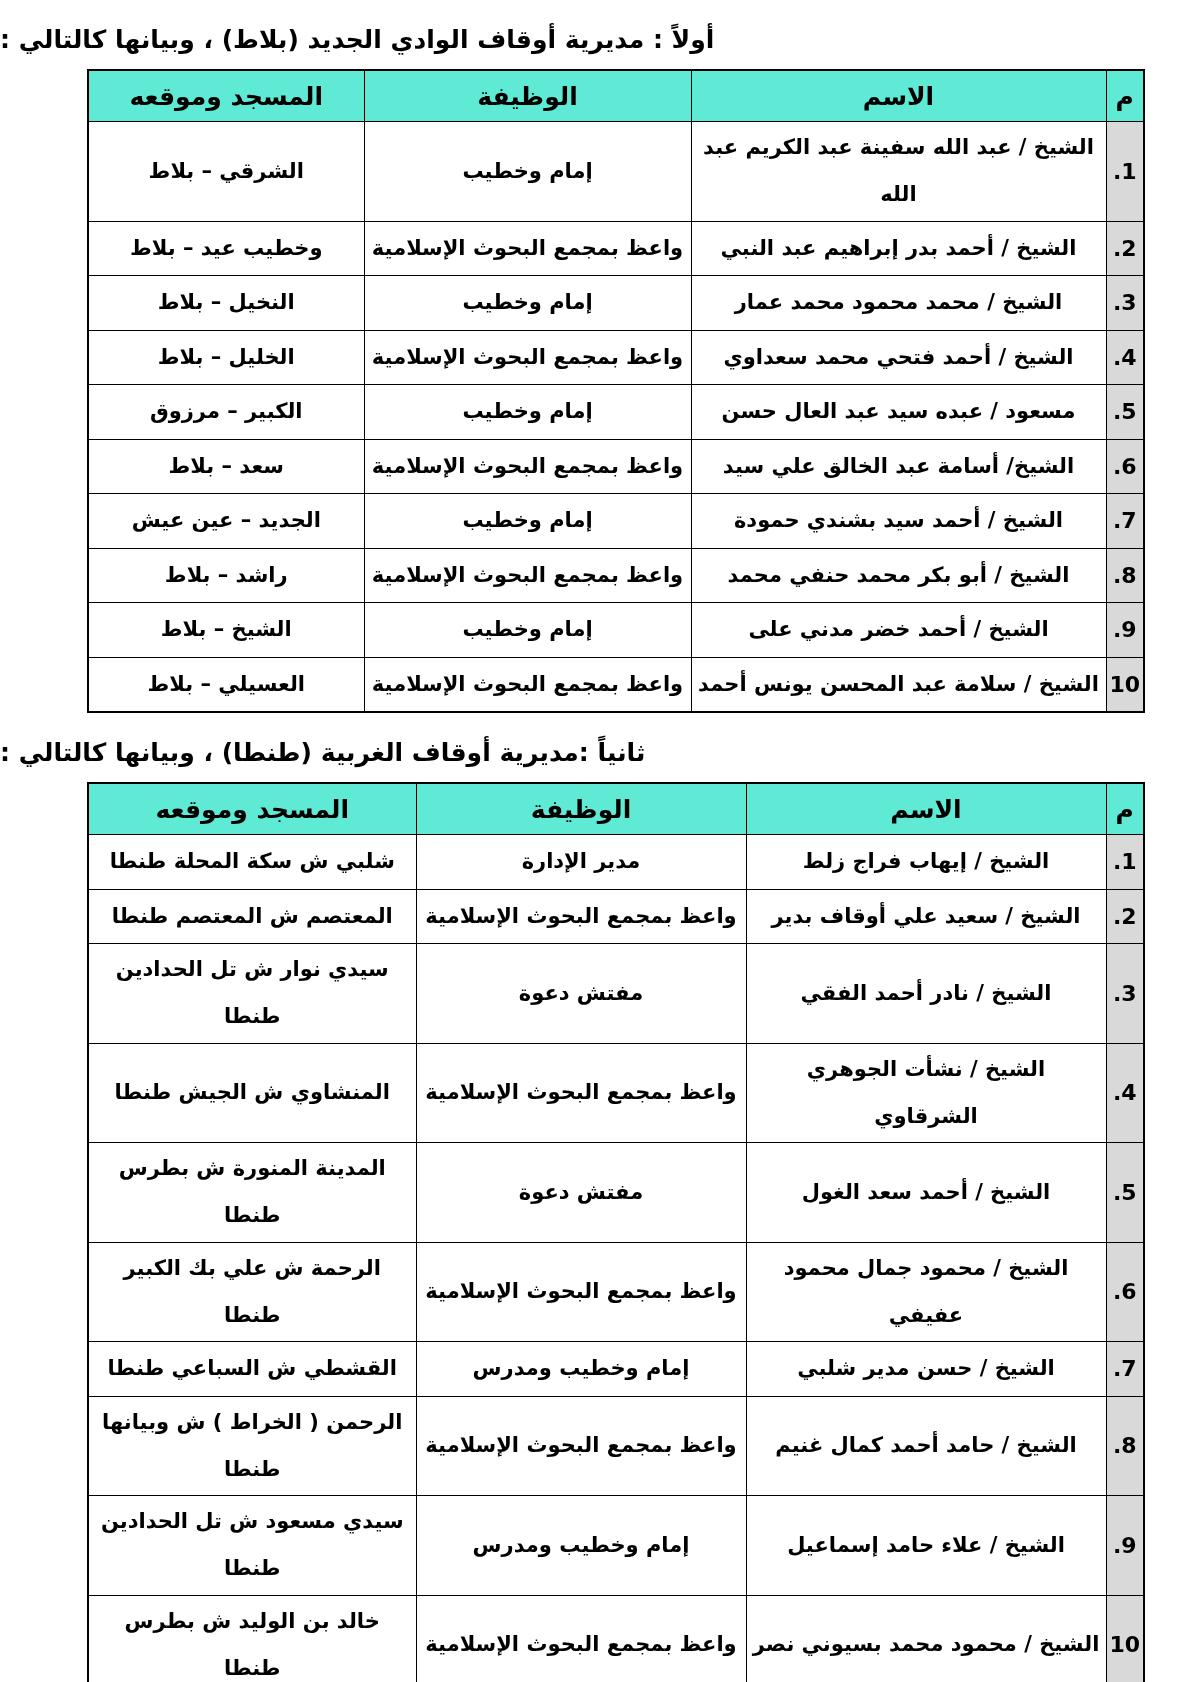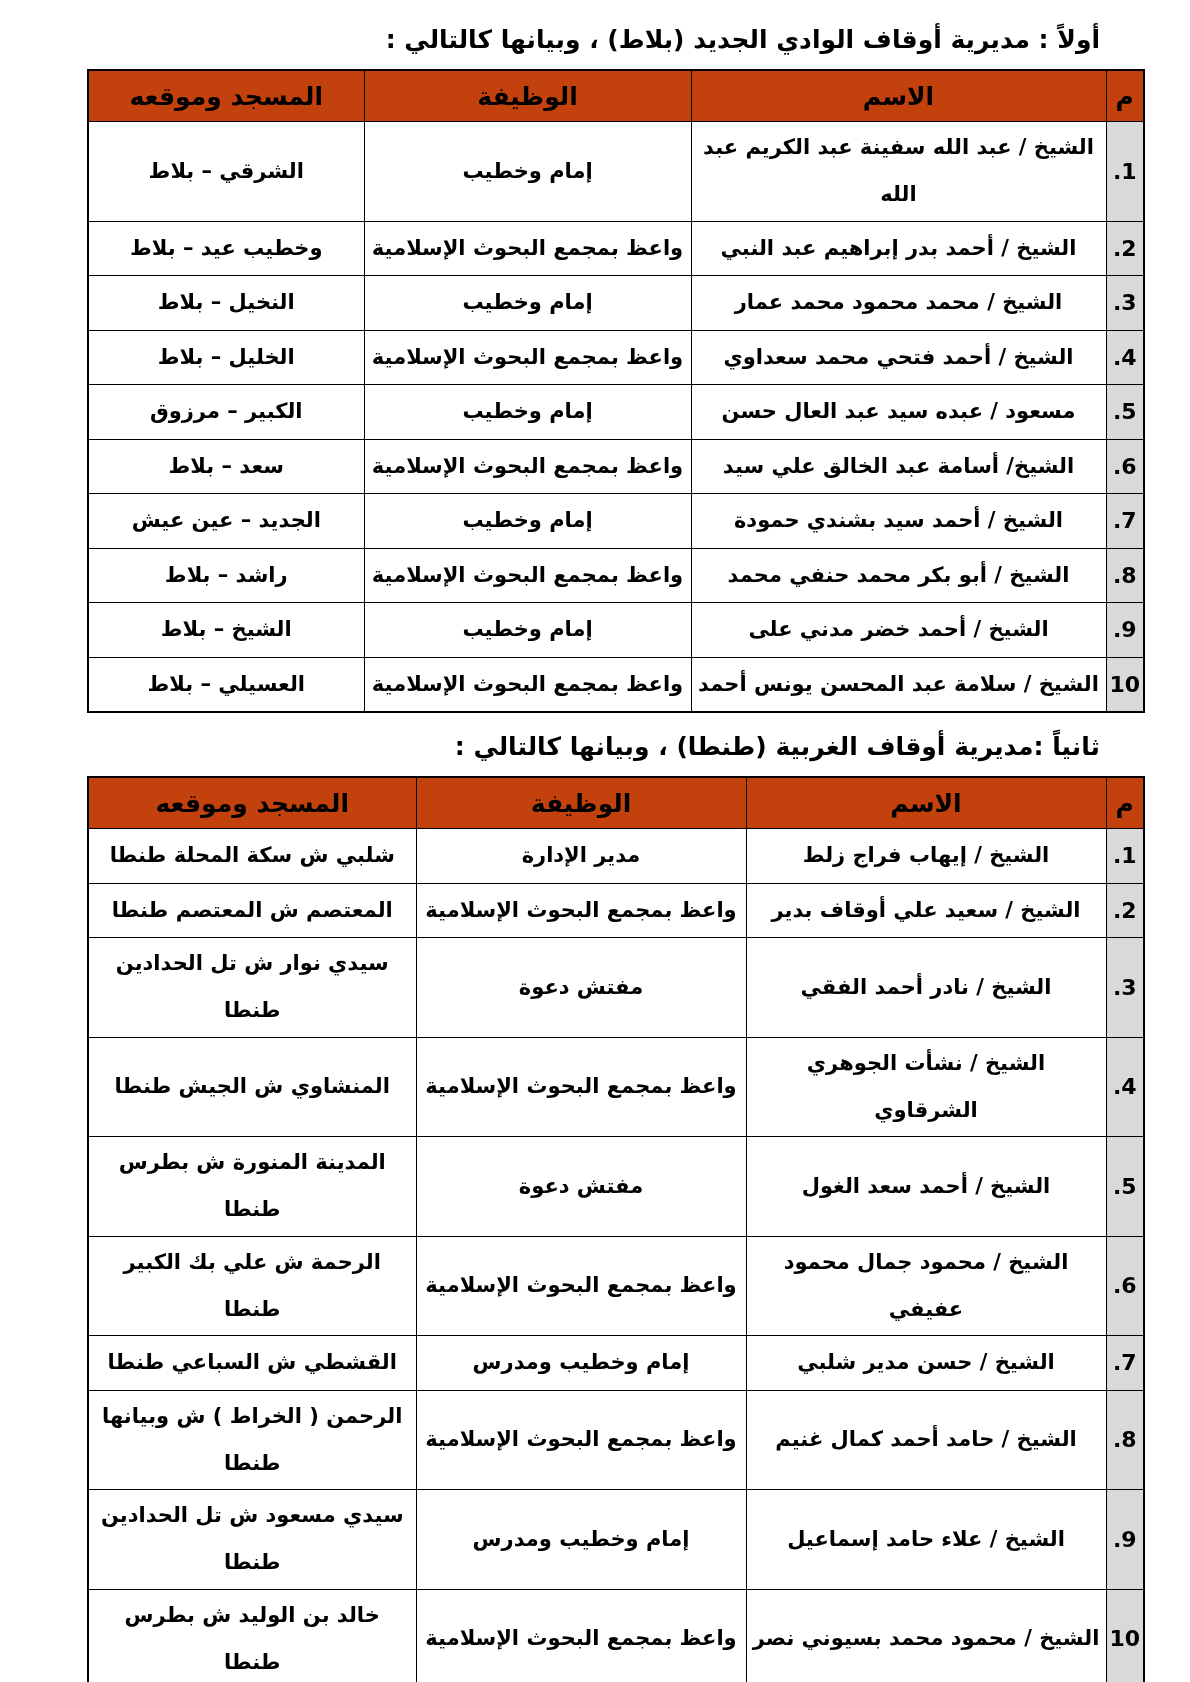--- a/index.html
+++ b/index.html
@@ -12,45 +12,45 @@
     height: 1682px;
     font-family: "DejaVu Sans", sans-serif;
     color: #000000;
     direction: rtl;
     overflow: hidden;
   }
   .doc-title {
     margin: 0;
     font-size: 25px;
     font-weight: bold;
-    text-align: right;
+    text-align: left;
     padding-right: 90px;
     color: #000000;
     line-height: 1.4;
   }
   #title-1 { padding-top: 22px; }
-  #title-2 { padding-top: 16px; }
+  #title-2 { padding-top: 22px; }
   table.roster-table {
     table-layout: fixed;
     width: 1056px;
     margin: 12px 45px 0 89px;
     border-collapse: collapse;
     border: 2px solid #000000;
     direction: rtl;
   }
   .roster-table th, .roster-table td {
     border: 1px solid #000000;
     font-weight: bold;
     text-align: center;
     vertical-align: middle;
     color: #000000;
     overflow: hidden;
   }
   .roster-table th {
-    background: #c2410c;
+    background: #5eead4;
     height: 46px;
     font-size: 25px;
     padding: 2px 4px;
   }
   .roster-table td {
     font-size: 21px;
     line-height: 2.25;
     padding: 2px 6px;
     white-space: pre-line;
   }

